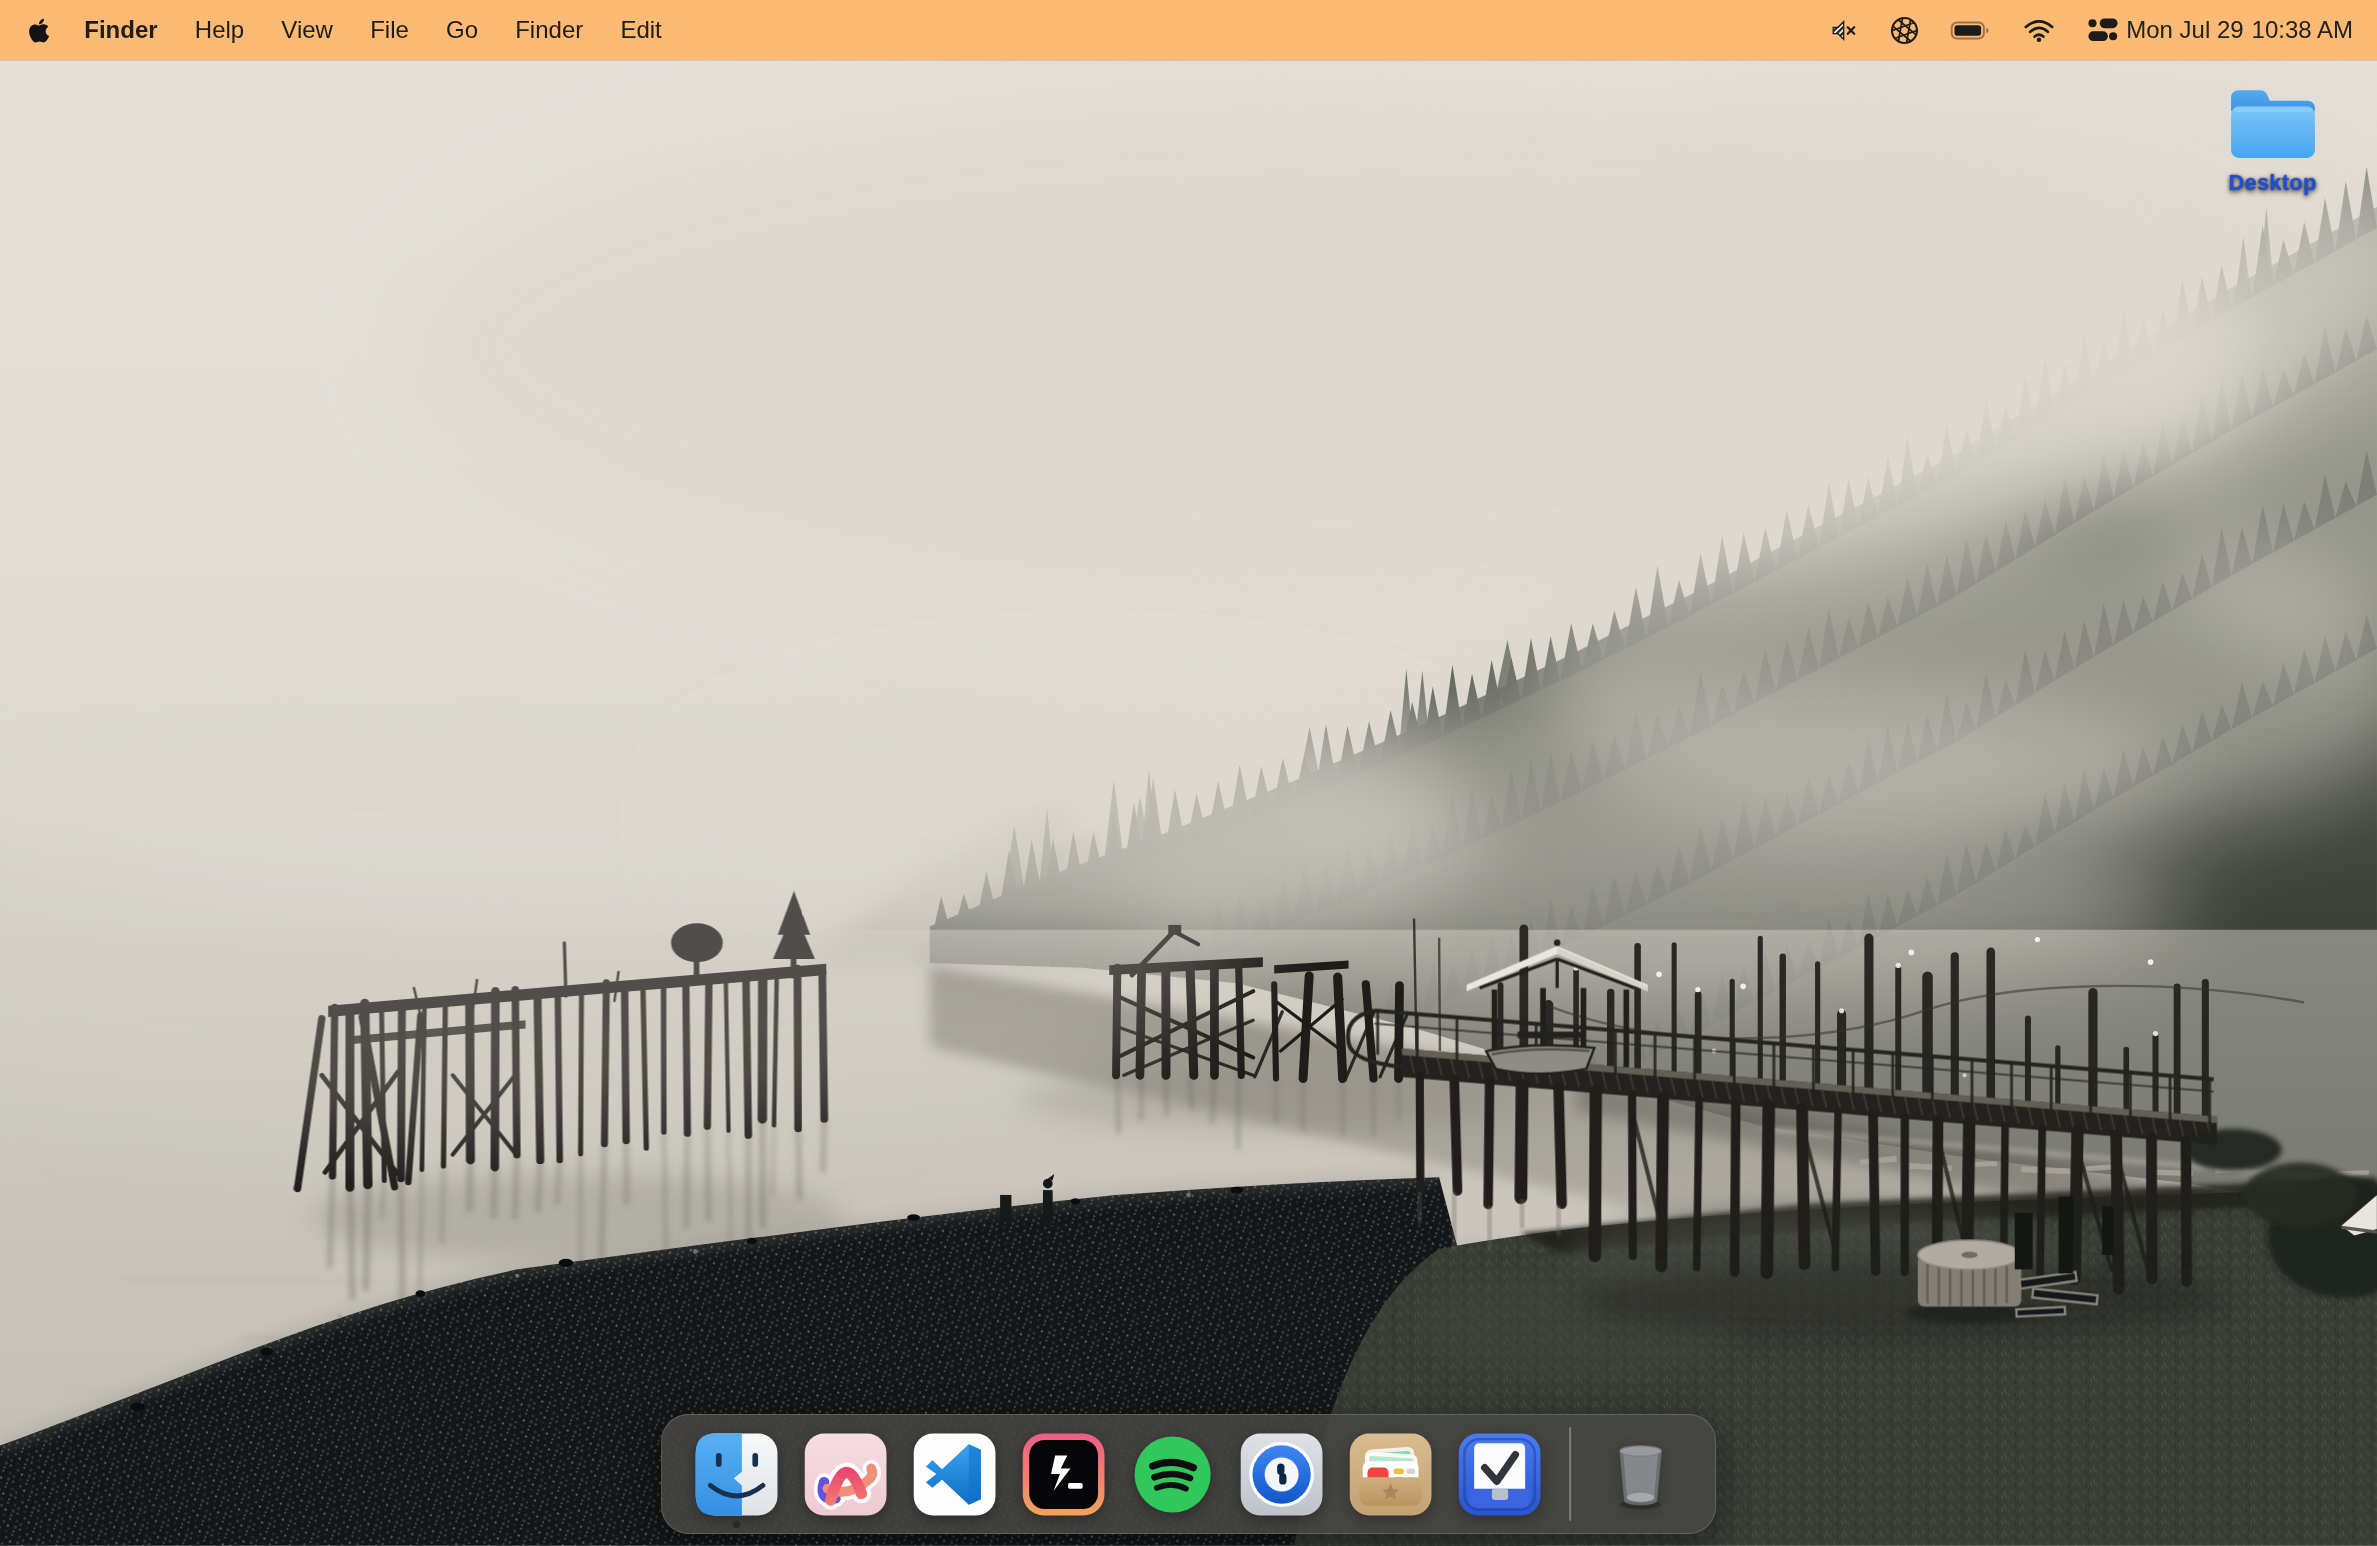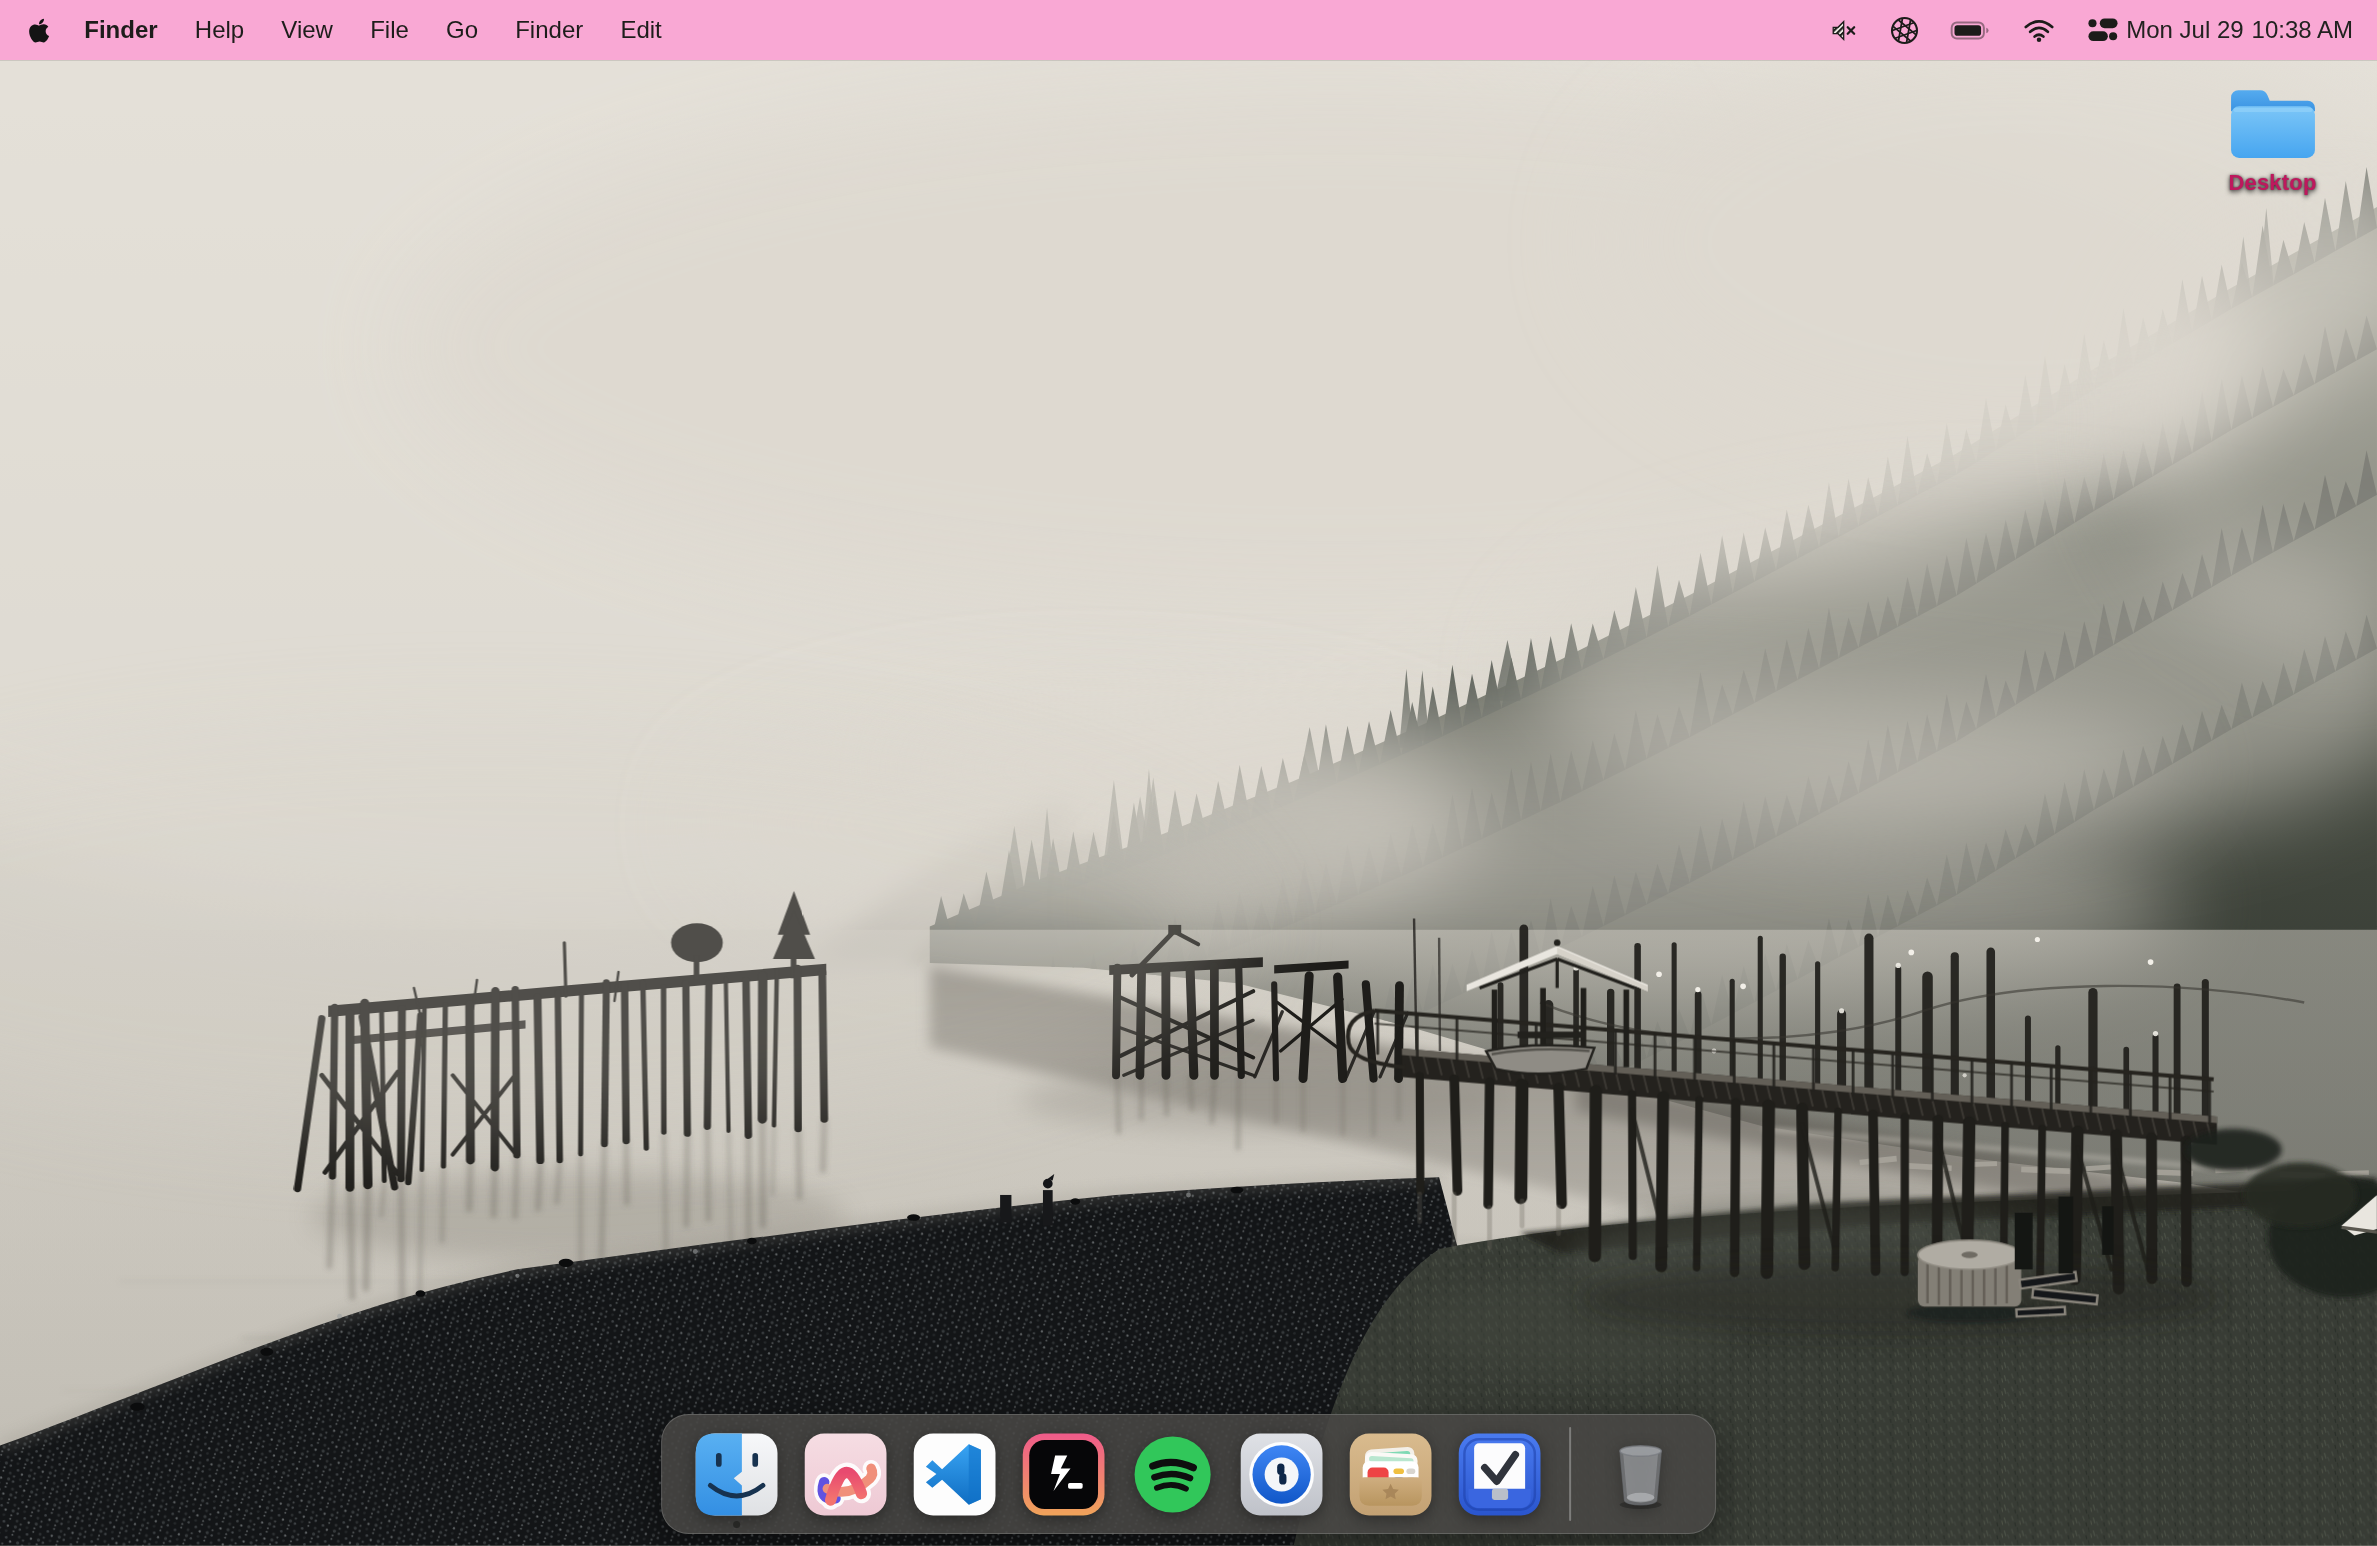--- a/index.html
+++ b/index.html
@@ -1,35 +1,35 @@
 <!DOCTYPE html>
 <html style="font-size:13px"><head>
 <meta charset="utf-8">
 <style>
   html,body{margin:0;padding:0;width:2377px;height:1546px;overflow:hidden;
     font-family:"Liberation Sans",sans-serif;background:#cfcbc2;}
   .stage{position:relative;width:2377px;height:1546px;overflow:hidden;}
   
   #wp{position:absolute;inset:0;z-index:0;display:block;}
   
-  .menubar{position:absolute;top:0;left:0;right:0;height:60px;background:#f9a8d4;
+  .menubar{position:absolute;top:0;left:0;right:0;height:60px;background:#fdba74;
     display:flex;align-items:center;padding:0 24px 0 27.5px;font-size:24px;color:#1d1d1b;
     box-shadow:0 0.8px 0 rgba(0,0,0,.14);z-index:30;}
   .apple{display:flex;align-items:center;margin-right:11.3px;}
   .menus{display:flex;align-items:center;}
   .menu-item{padding:0 18.6px;line-height:60px;}
   .menu-item.bold{font-weight:700;margin-left:4.9px;}
   .mb-spacer{flex:1;}
   .status{display:flex;align-items:center;gap:31px;}
   .status .sicon{display:flex;align-items:center;}
   .clock{display:flex;gap:8px;margin-left:6.5px;color:#222220;}
   
   .desk-icon{position:absolute;top:82px;left:2219px;width:107px;display:flex;
     flex-direction:column;align-items:center;gap:6.5px;z-index:10;cursor:default;}
-  .desk-icon .lbl{font-size:22px;font-weight:700;color:#be185d;letter-spacing:0.2px;
+  .desk-icon .lbl{font-size:22px;font-weight:700;color:#1d4ed8;letter-spacing:0.2px;
     text-shadow:0 1.6px 4.9px rgba(0,0,0,.78),0 0 2.4px rgba(0,0,0,.5);}
   
   .dock{position:absolute;left:50%;transform:translateX(-50%);bottom:12px;height:118px;
     display:flex;align-items:center;gap:24px;padding:0 32px;
     background:rgba(72,71,68,.88);border:0.8px solid rgba(255,255,255,.16);
     border-radius:27.5px;box-shadow:0 9.7px 36px rgba(0,0,0,.45);z-index:20;}
   .dock-icon{width:85px;height:85px;position:relative;
     filter:drop-shadow(0 4.9px 7.3px rgba(0,0,0,.35));}
   .dock-icon svg{display:block;}
   .dock-divider{width:2.4px;height:94px;background:rgba(255,255,255,.30);

